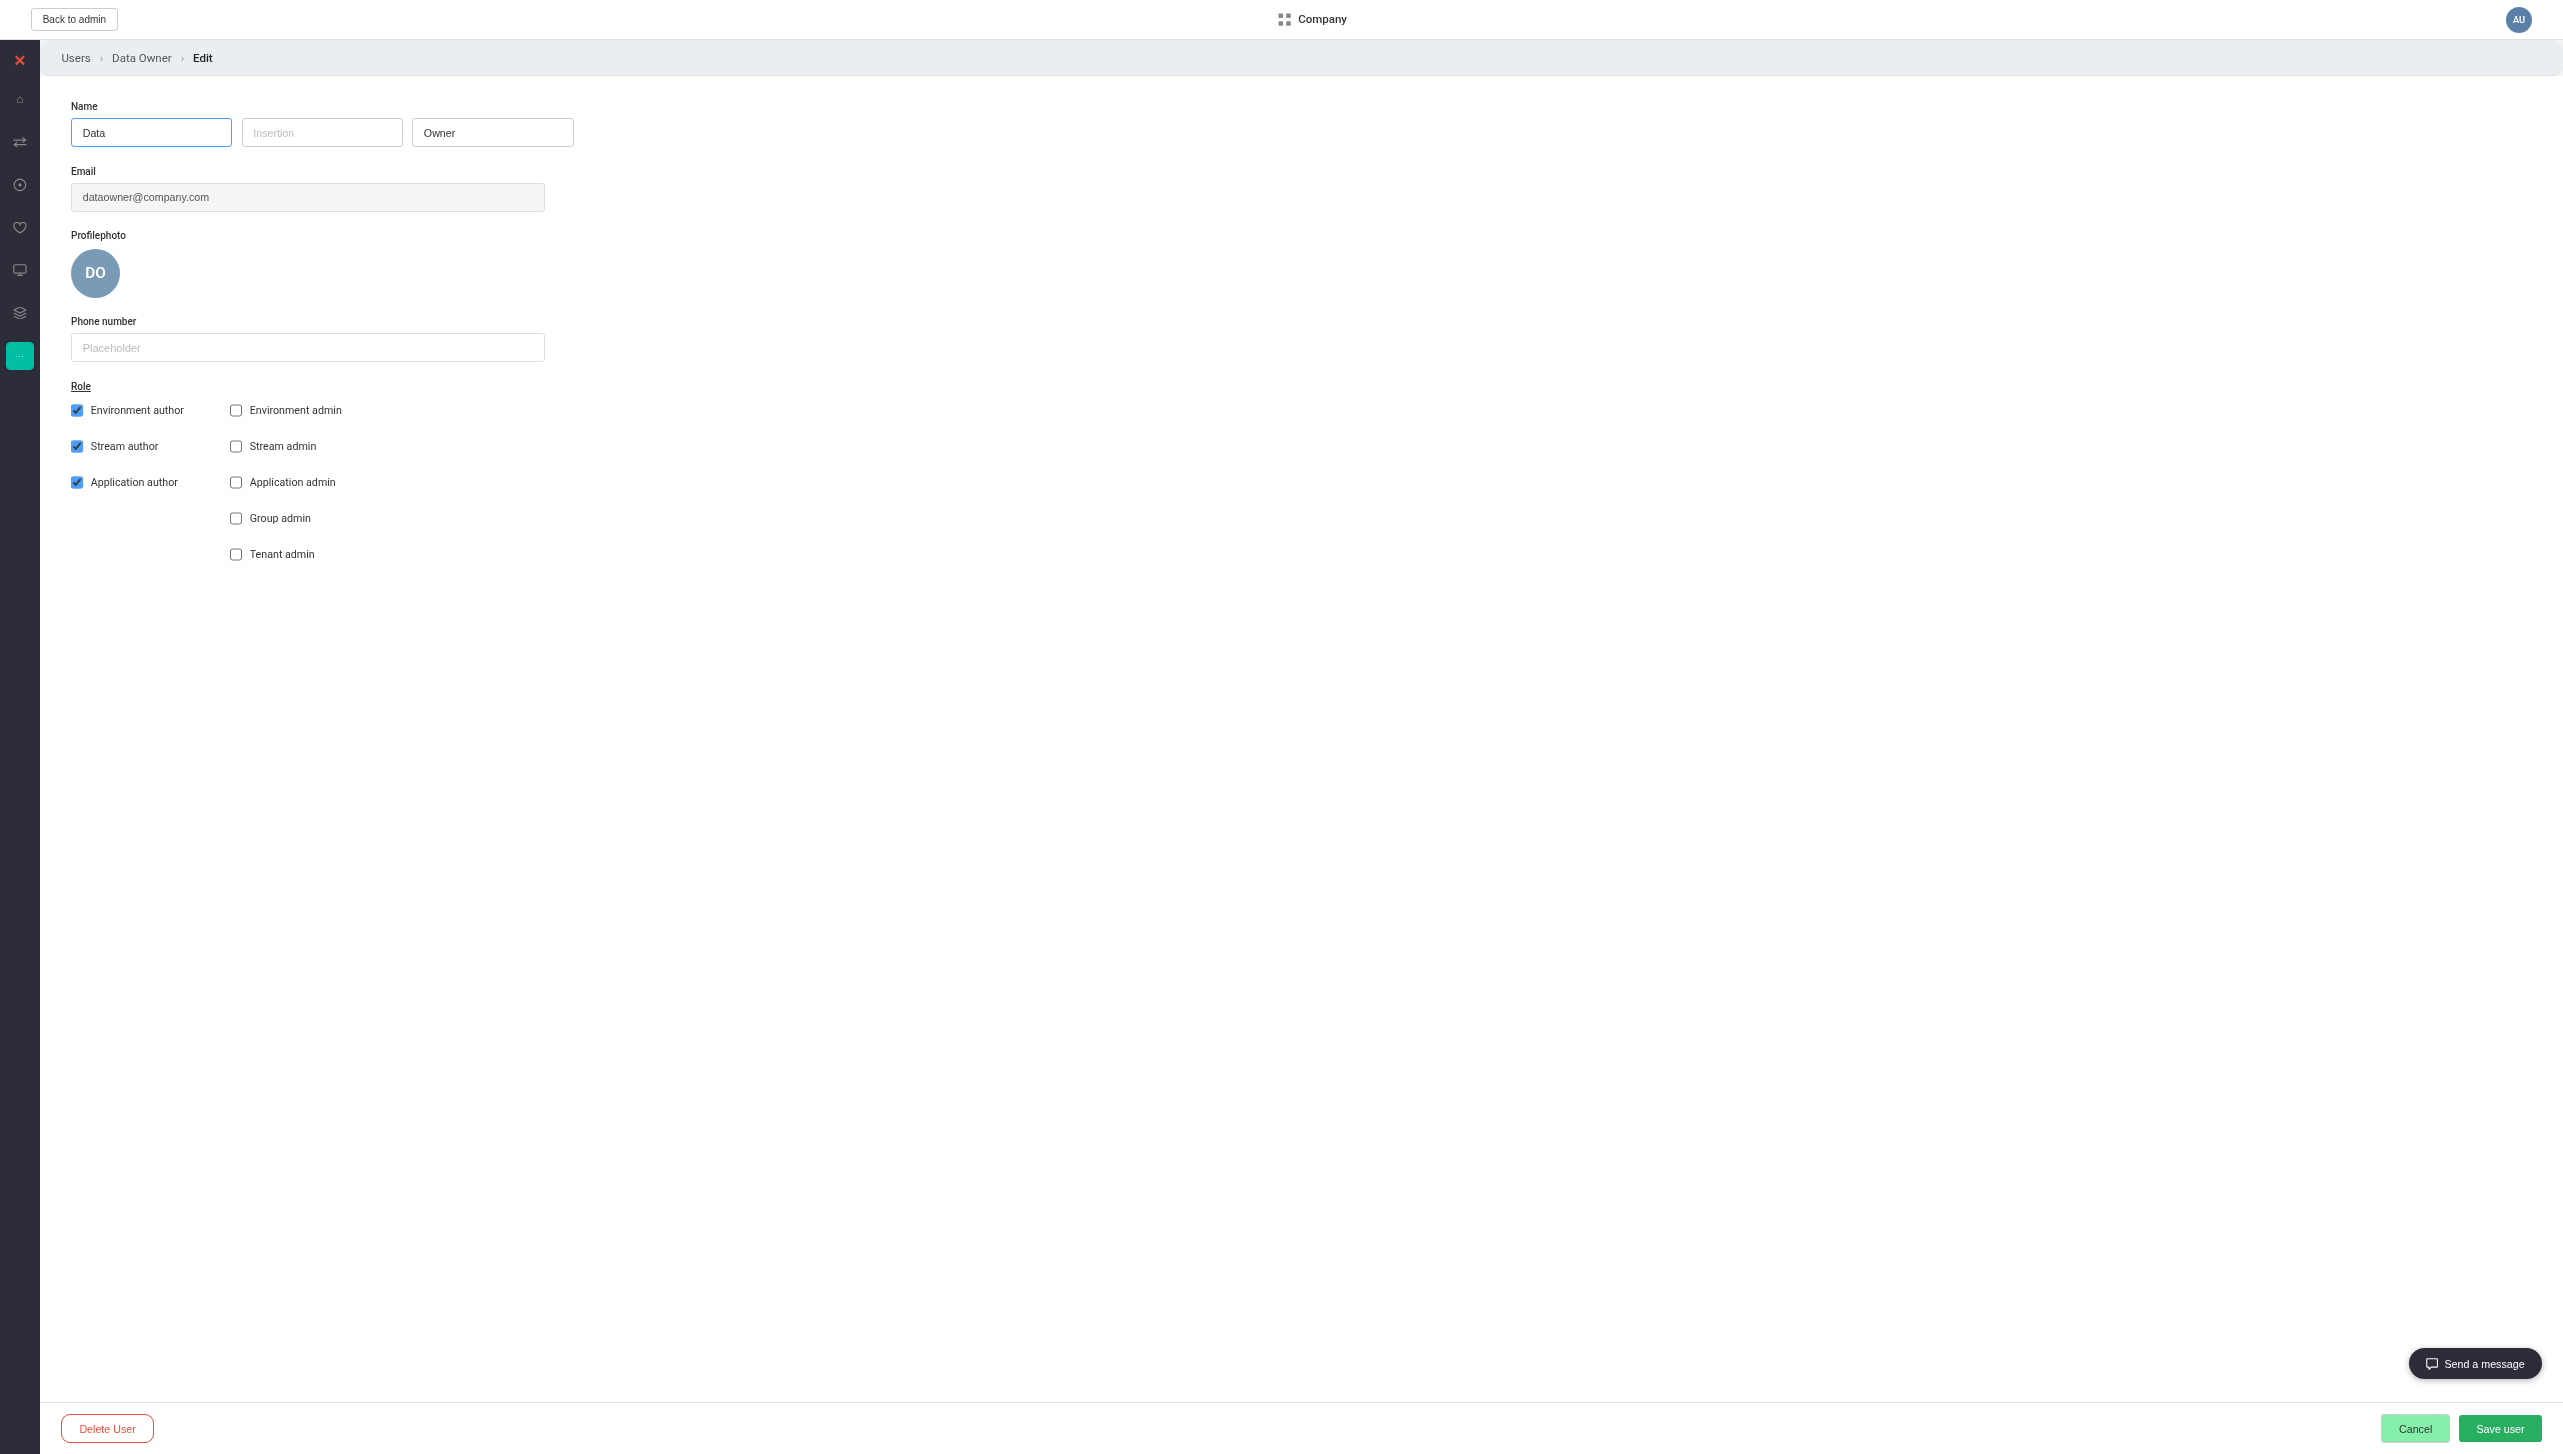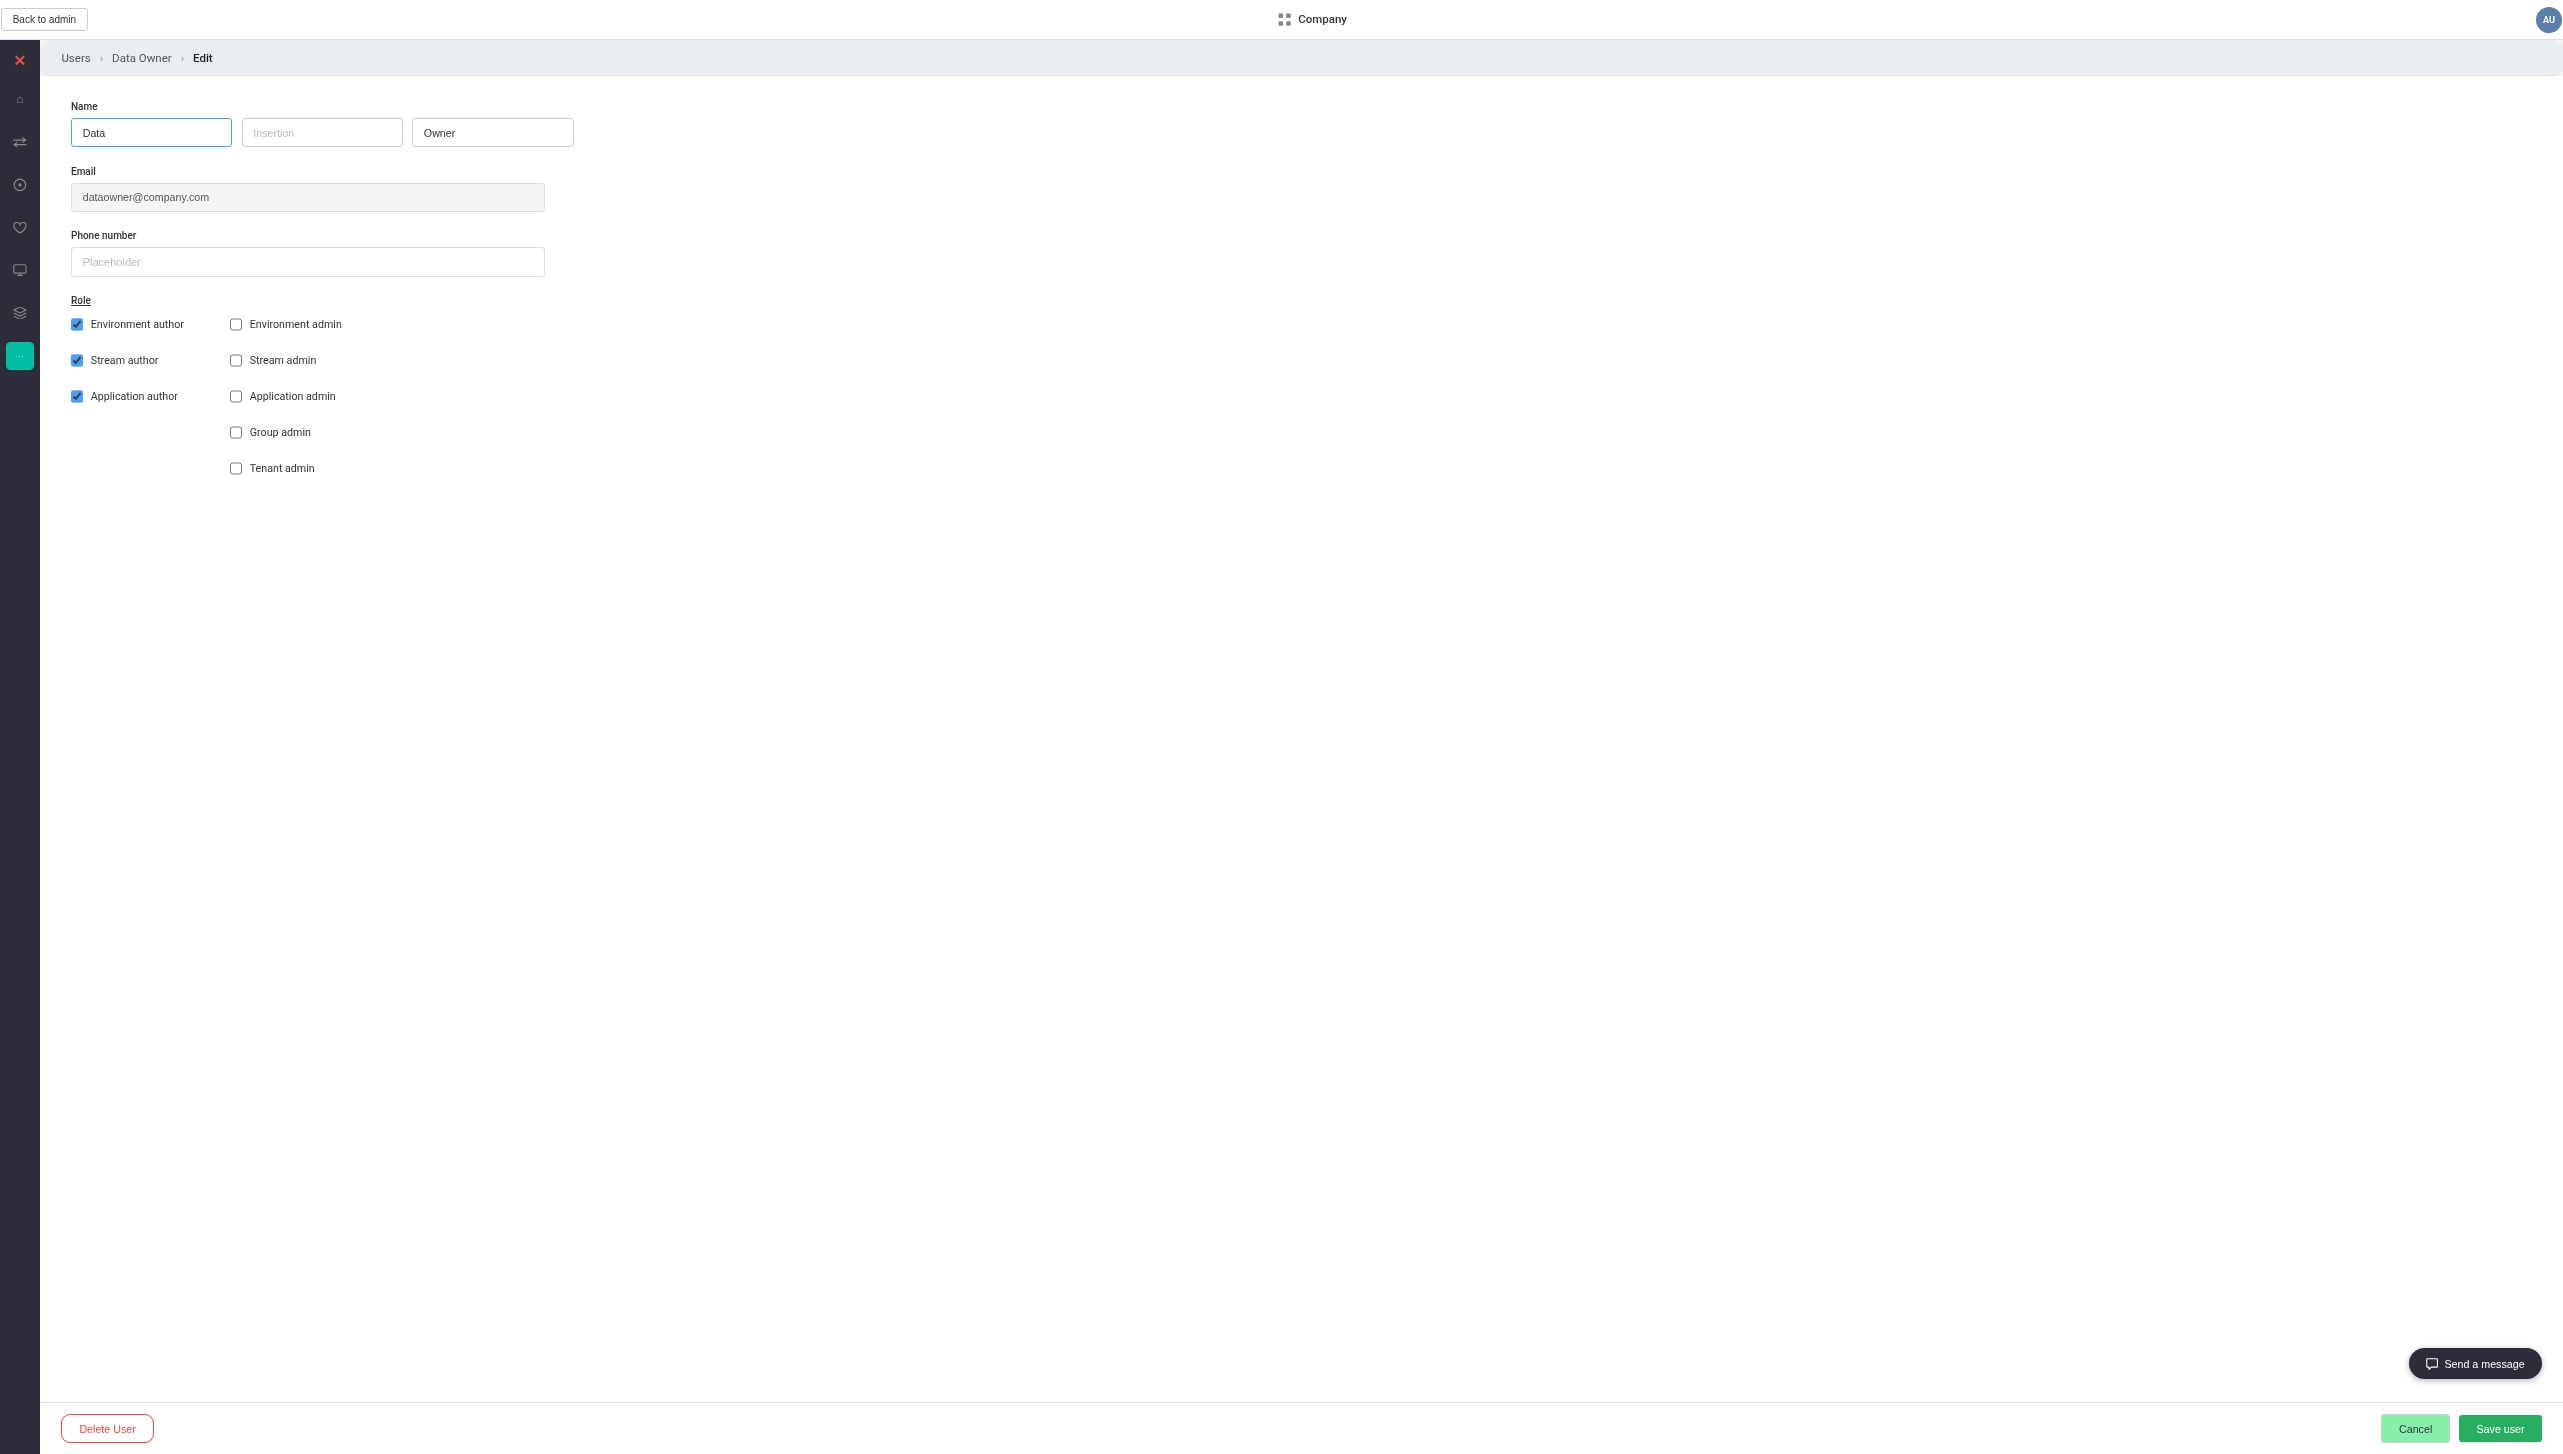--- a/index.html
+++ b/index.html
@@ -2,21 +2,21 @@
 <html style="font-size:12.2px"><head>
   <meta charset="utf-8">
   <style>
     * { box-sizing: border-box; margin: 0; padding: 0; }
     body { font-family: -apple-system, BlinkMacSystemFont, 'Segoe UI', Roboto, sans-serif; background: #f5f5f5; display: flex; flex-direction: column; height: 100vh; overflow: hidden; }
 
     
     .navbar {
       display: flex; align-items: center; justify-content: space-between;
       background: #fff; border-bottom: 0.8px solid #e0e0e0;
-      padding: 0 1px; height: 40px; flex-shrink: 0;
+      padding: 0 31px; height: 40px; flex-shrink: 0;
     }
     .navbar-left { display: flex; align-items: center; gap: 9.2px; }
     .back-btn {
       border: 0.8px solid #ccc; background: #fff; border-radius: 3.1px;
       padding: 4.6px 10.7px; font-size: 10px; cursor: pointer; color: #333;
     }
     .navbar-center { display: flex; align-items: center; gap: 6.1px; color: #555; font-size: 10.7px; }
     .company-name { font-size: 11.5px; color: #333; font-weight: 500; }
     .avatar-circle {
       width: 26px; height: 26px; border-radius: 50%; background: #5a7fa8;
@@ -199,20 +199,24 @@
           <input type="text" class="name-input" value="Data" style="">
           <input type="text" class="name-input no-focus" placeholder="Insertion" style="">
           <input type="text" class="name-input no-focus" value="Owner" style="">
         </div>
 
         
         <div class="field-label">Email</div>
         <input type="email" class="email-input" value="dataowner@company.com" readonly="" style="">
 
         
+        <div class="profile-photo-section">
+          <div class="field-label">Profilephoto</div>
+          <div class="profile-avatar">DO</div>
+        </div>
 
         
         <div class="field-label">Phone number</div>
         <input type="tel" class="phone-input" placeholder="Placeholder" style="">
 
         
         <div class="role-section">
           <div class="field-label">Role</div>
           <div class="role-columns">
             <div class="role-column">

